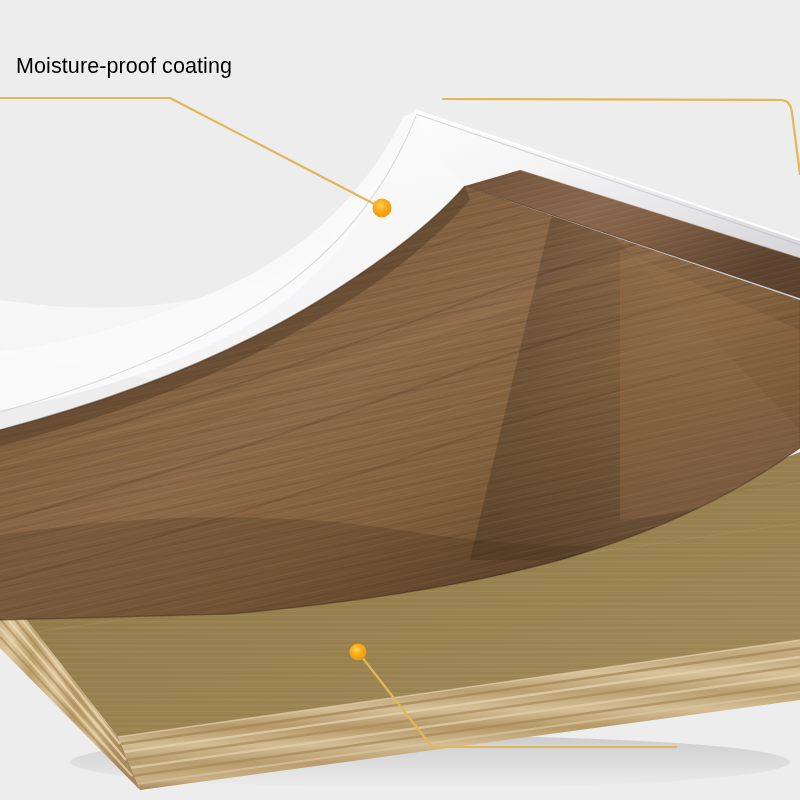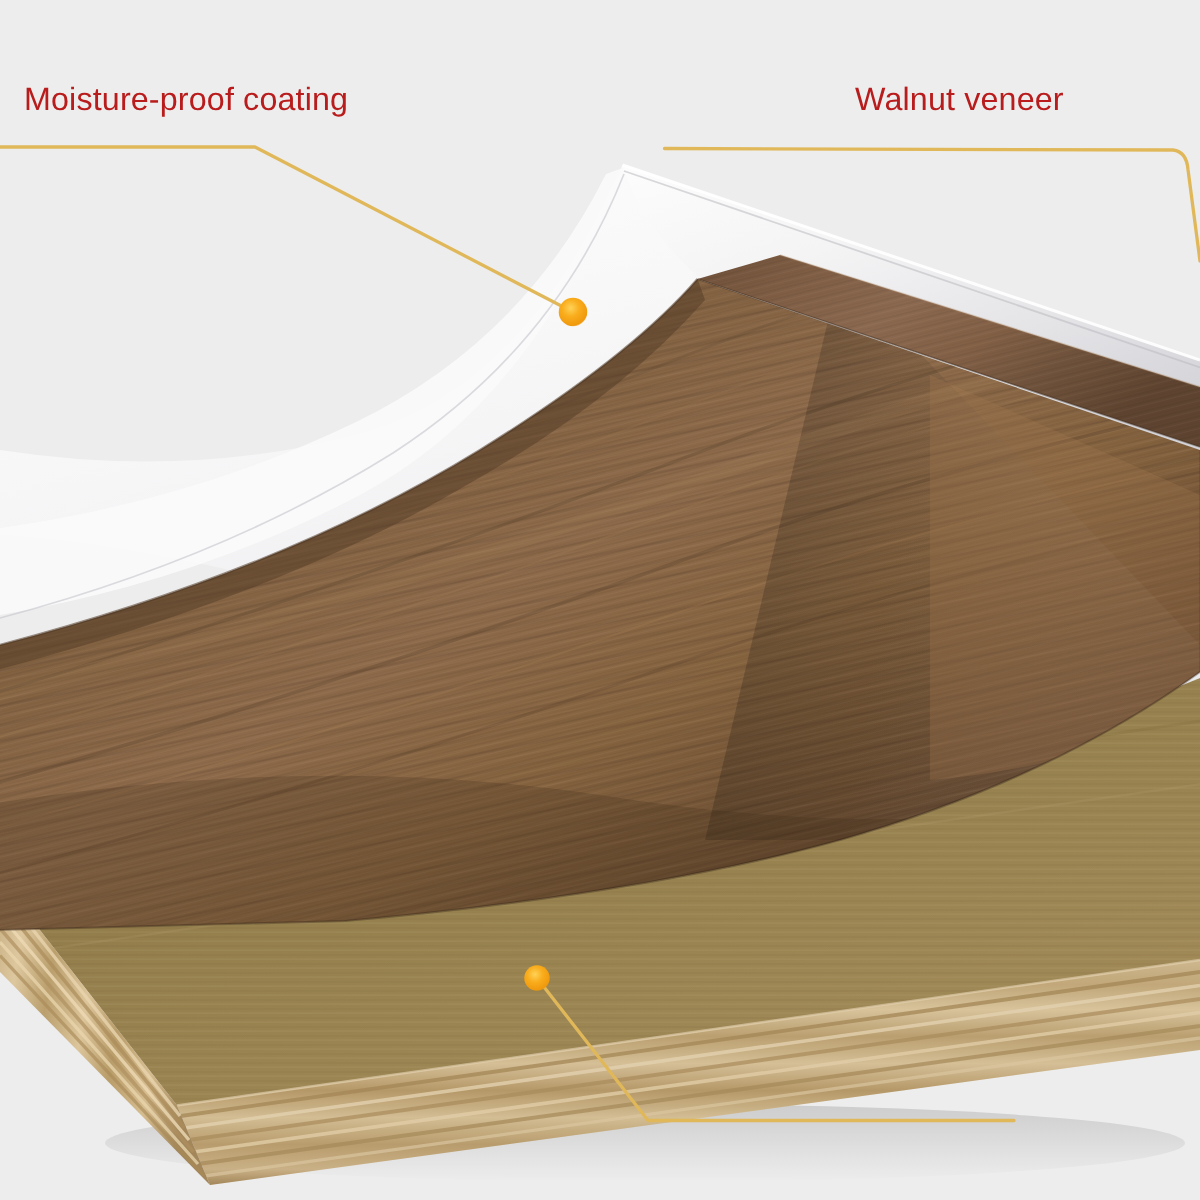--- a/index.html
+++ b/index.html
@@ -7,21 +7,21 @@
     width:800px;height:800px;
     background:#ededed;
     font-family:"Liberation Sans", sans-serif;
     overflow:hidden;
     position:relative;
   }
   #stage{position:relative;width:800px;height:800px;}
   #scene{position:absolute;inset:0;width:800px;height:800px;display:block;}
   .callout-text{
     position:absolute;
-    color:#b91c1c;
+    color:#000000;
     font-size:21.5px;
     font-family:"Liberation Sans", sans-serif;
     font-weight:400;
     letter-spacing:0.1px;
     white-space:nowrap;
     line-height:1;
   }
   #label-moisture{left:16px;top:56px;}
   #label-walnut{left:570px;top:56px;}
   #label-solid{left:438px;top:697px;}
@@ -278,16 +278,15 @@
     </g>
 
     <g>
       <circle cx="382" cy="208" r="9.5" fill="url(#gDot)"></circle>
       <circle cx="358" cy="652" r="8.5" fill="url(#gDot)"></circle>
     </g>
   </svg>
 
   <div class="callout-text" id="label-moisture">Moisture-proof coating</div>
 
-  <div class="callout-text" id="label-walnut">Walnut veneer</div>
 
 
 </div>
 
 </body></html>

